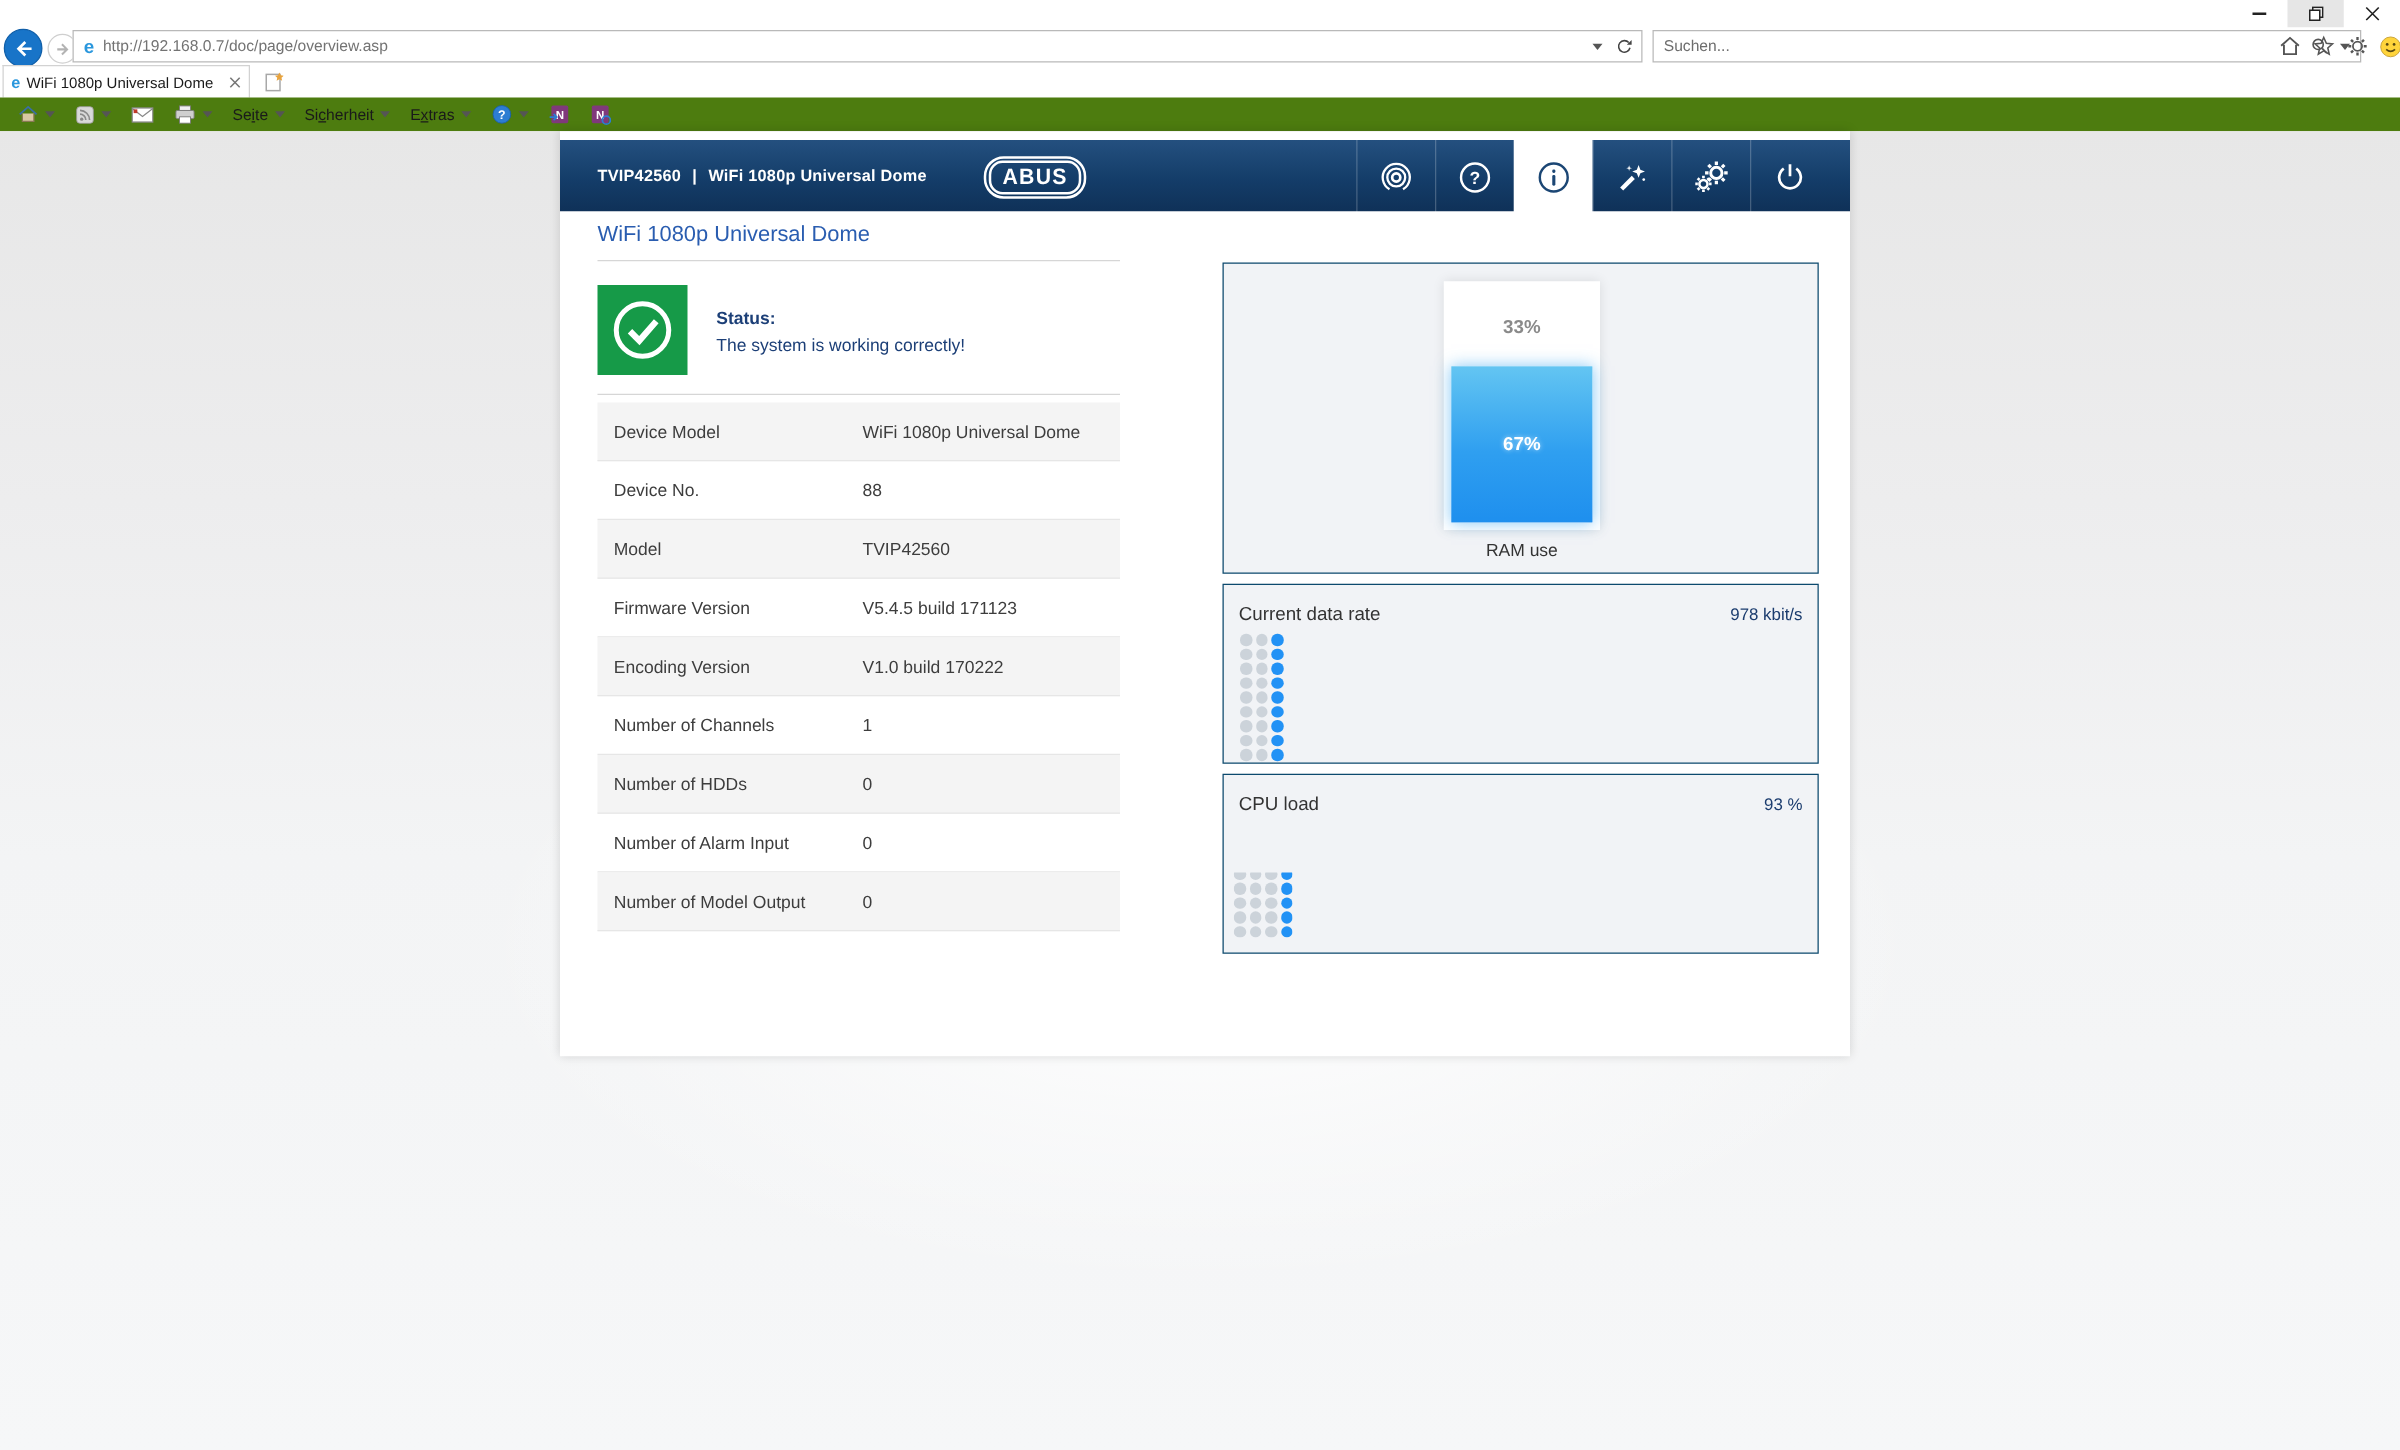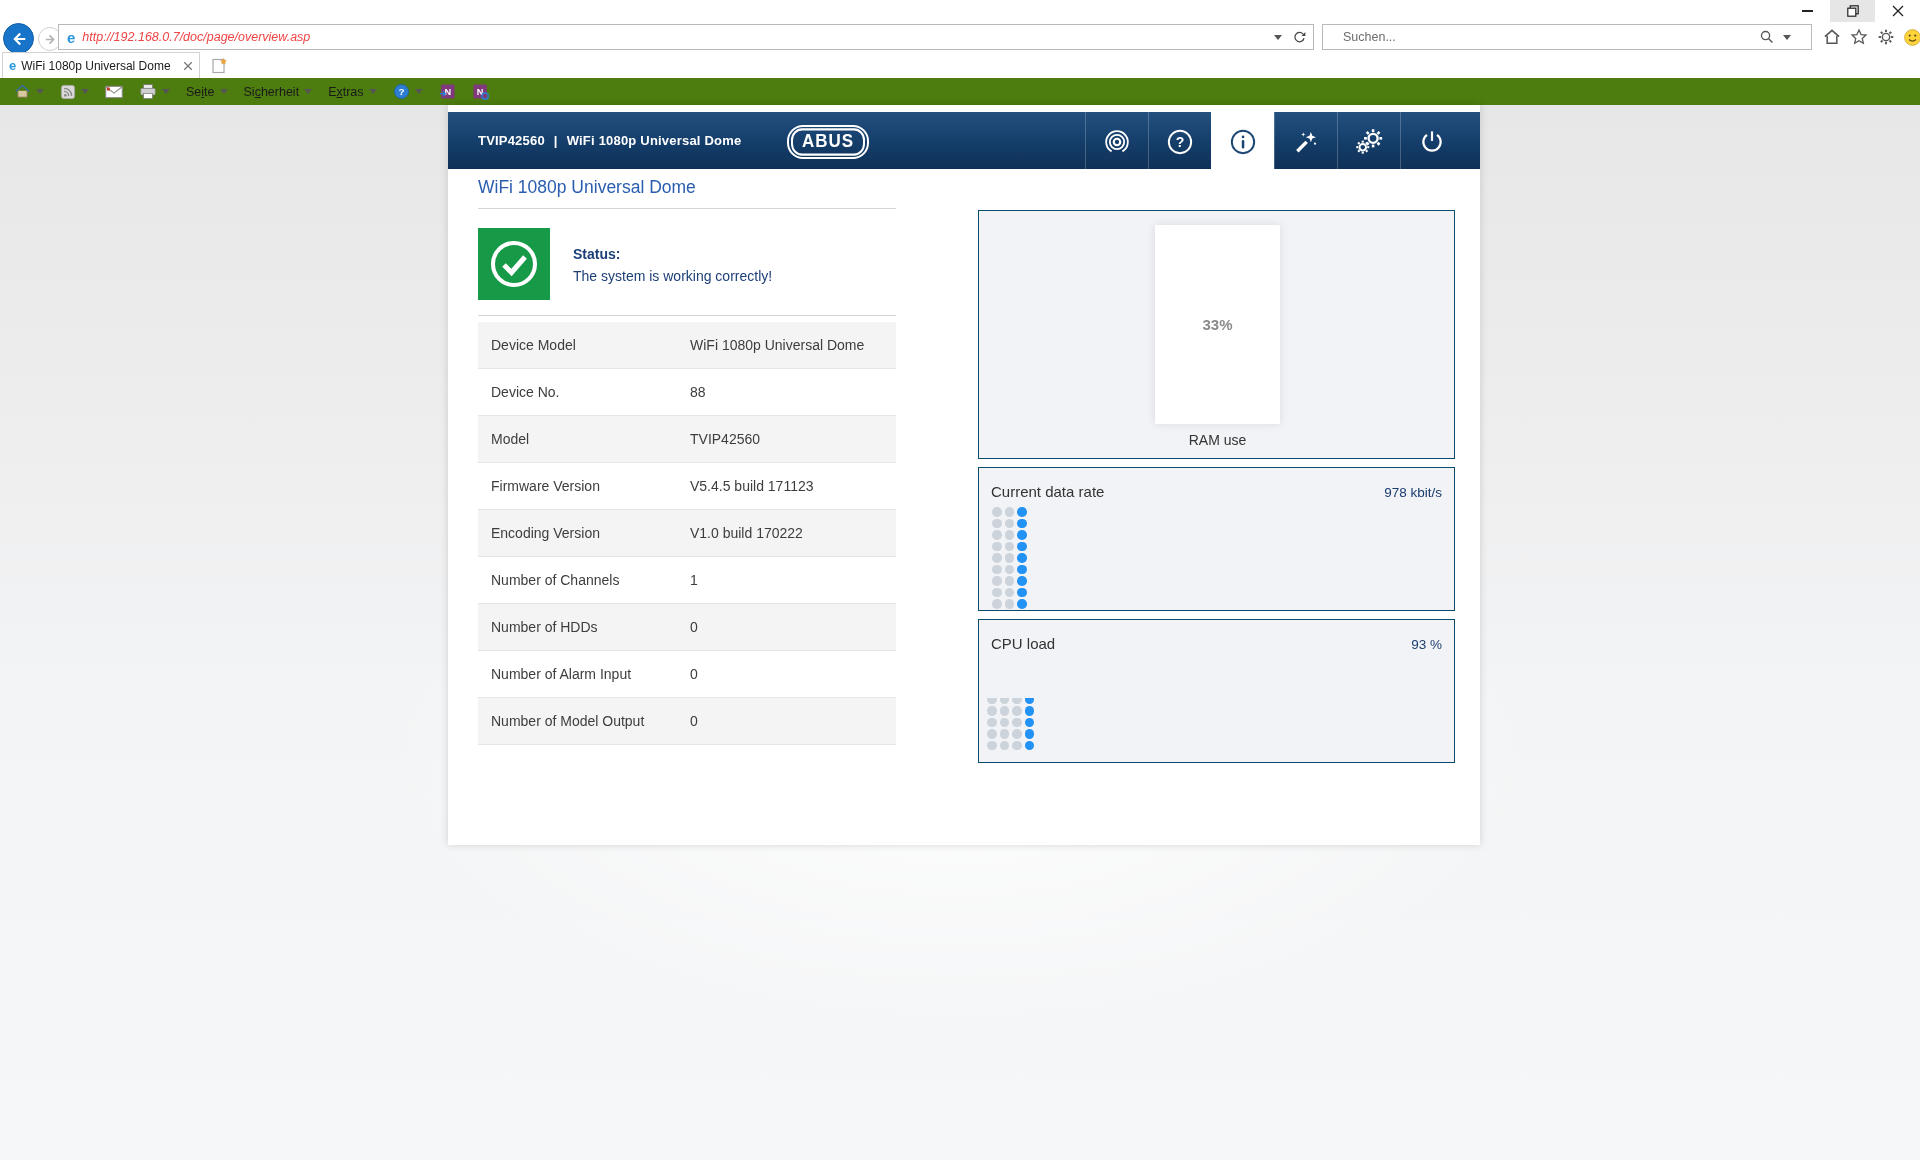--- a/index.html
+++ b/index.html
@@ -16,25 +16,25 @@
   .glyph-min { width:11px; height:2px; background:#222; }
 
   .navrow { position:absolute; left:0; top:22px; width:1920px; height:30px; background:#fff; }
   .navbtn { position:absolute; border-radius:50%; display:flex; align-items:center; justify-content:center; }
   .back { left:3px; top:1px; width:31px; height:31px; background:#1874c8; border:1px solid #115fa8; }
   .fwd  { left:38px; top:5px; width:24px; height:24px; background:#fff; border:1px solid #bfbfbf; opacity:.75; }
 
   .urlbar { position:absolute; left:58px; top:2px; width:1256px; height:26px; background:#fff;
             border:1px solid #b9b9b9; display:flex; align-items:center; padding:0 6px; }
   .ie-e { font-weight:bold; font-size:15px; color:#2a97dd; margin:0 7px 0 2px; }
-  .url-text { font-size:12.5px; color:#ef4444; flex:1; white-space:nowrap; overflow:hidden;font-style:italic; }
+  .url-text { font-size:12.5px; color:#737373; flex:1; white-space:nowrap; overflow:hidden; }
   .urlbar .tools { display:flex; align-items:center; gap:10px; margin-left:6px; }
 
-  .searchbox { position:absolute; left:1322px; top:2px; width:490px; height:26px; background:#fff;
-               border:1px solid #b9b9b9; display:flex; align-items:center; padding:0 20px; }
+  .searchbox { position:absolute; left:1322px; top:2px; width:567px; height:26px; background:#fff;
+               border:1px solid #b9b9b9; display:flex; align-items:center; padding:0 8px; }
   .search-ph { font-size:12.5px; color:#6d6d6d; flex:1; }
   .caret { width:0; height:0; border-left:4px solid transparent; border-right:4px solid transparent; border-top:5px solid #555; display:inline-block; }
   .chrome-icons { position:absolute; left:1822px; top:2px; height:26px; display:flex; align-items:center; gap:7px; }
 
   .tabrow { position:absolute; left:0; top:52px; width:1920px; height:26px; background:#fff; }
   .tab { position:absolute; left:2px; top:0; width:198px; height:26px; background:#fff;
          border:1px solid #d2d2d2; border-bottom:none; display:flex; align-items:center; padding:0 6px; }
   .tab-title { font-size:12px; color:#1a1a1a; flex:1; white-space:nowrap; overflow:hidden; margin-left:5px; }
   .newtab { position:absolute; left:206px; top:3px; width:26px; height:21px; display:flex; align-items:center; justify-content:center; }
 
@@ -407,20 +407,23 @@
             <div class="cell label">Number of Model Output</div>
             <div class="cell value">0</div>
           </div>
         </div>
 
       <div class="panel p1">
         <div class="ram-widget">
           <div class="ram-free">
             <span>33%</span>
           </div>
+          <div class="ram-used" id="ram-used" style="height: 67%;">
+            <span>67%</span>
+          </div>
         </div>
         <div class="ram-label">RAM use</div>
       </div>
 
       <div class="panel p2">
         <div class="panel-head">
           <span class="panel-title">Current data rate</span>
           <span class="panel-value">978 kbit/s</span>
         </div>
         <div class="dotgrid gauge-rate">

